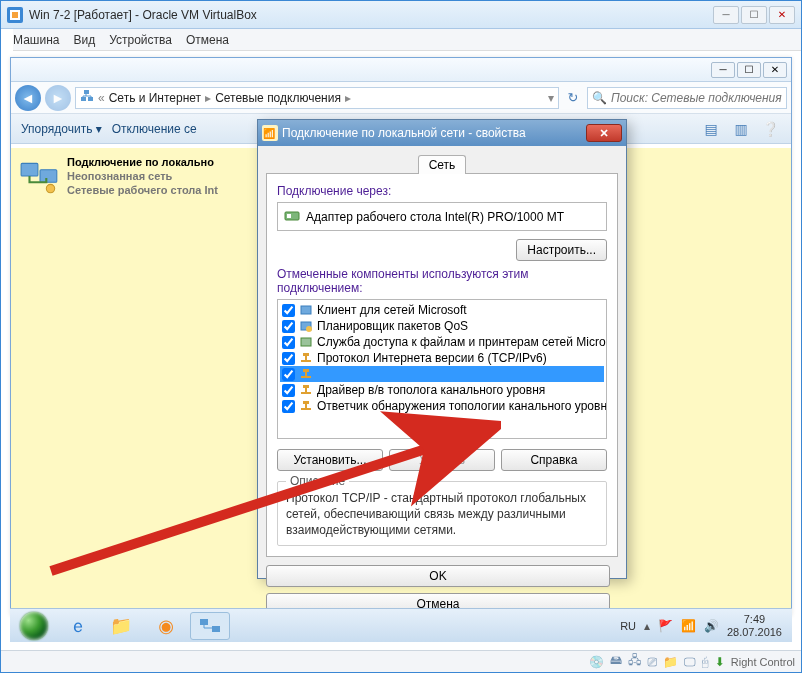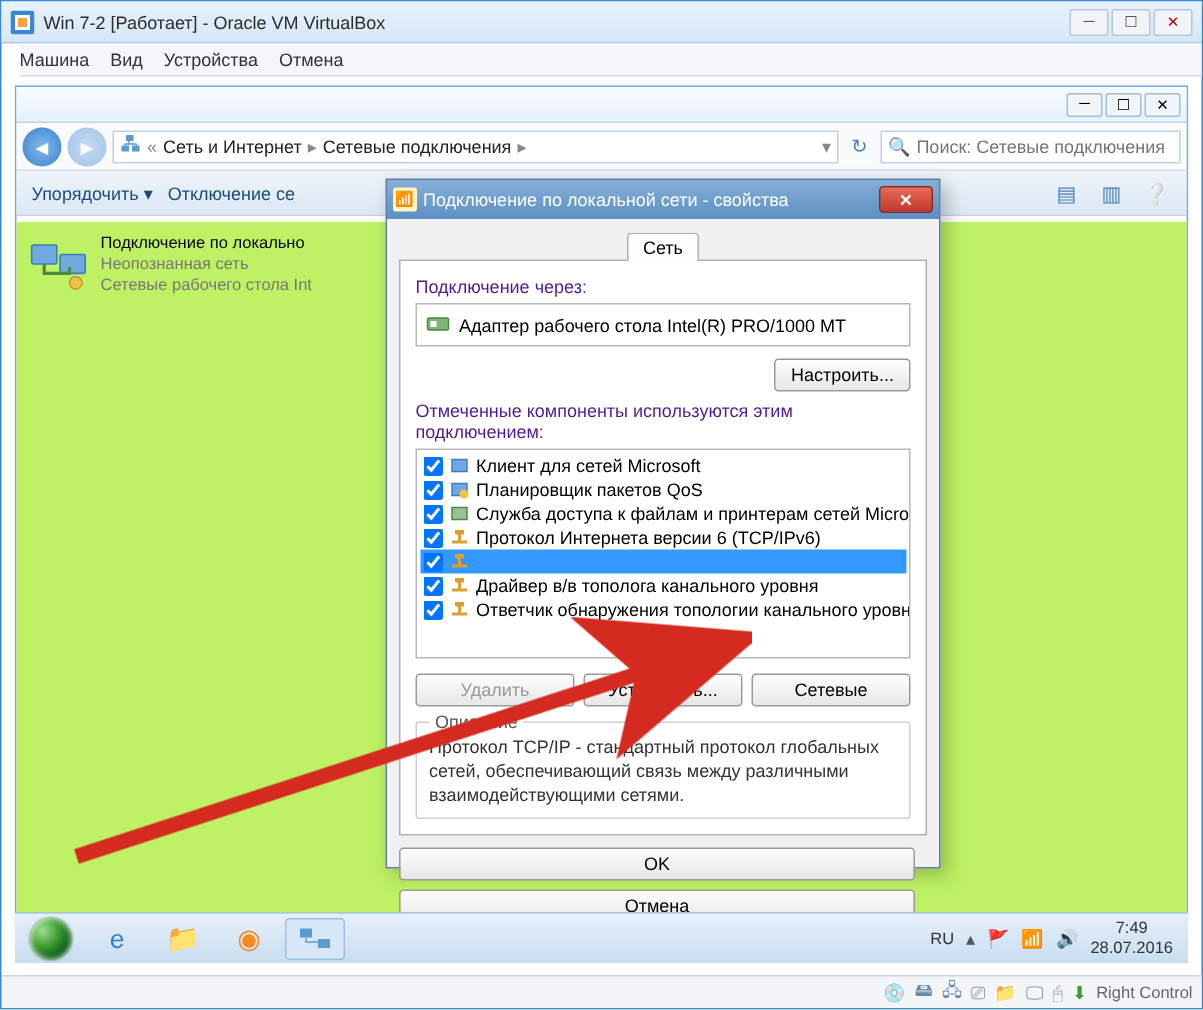--- a/index.html
+++ b/index.html
@@ -19,27 +19,27 @@
 .explorer { position: absolute; left: 9px; top: 56px; right: 9px; bottom: 56px; border: 1px solid #7aa7d8; background: #fff; box-shadow: 0 0 4px rgba(0,0,0,.1); }
 .explorer .nav { height: 24px; background: linear-gradient(#f7fbff,#e6f0fa); border-bottom: 1px solid #bcd1e6; display: flex; align-items: center; justify-content: flex-end; gap: 2px; padding: 0 4px; }
 .explorer .nav .nav-btn { width: 24px; height: 16px; border: 1px solid #a8bcd0; background: #f0f5fa; display: flex; align-items: center; justify-content: center; font-size: 10px; border-radius: 2px; }
 
 .explorer .addr { height: 32px; background: #f9fbfd; border-bottom: 1px solid #d5e0eb; display: flex; align-items: center; padding: 2px 4px; gap: 4px; }
 .explorer .addr .navarrow { width: 26px; height: 26px; border-radius: 50%; background: radial-gradient(#81bbec,#3a7fc9); color: #fff; display: flex; align-items: center; justify-content: center; font-size: 14px; }
 .explorer .addr .crumb-bar { flex: 1; height: 22px; border: 1px solid #bcd1e6; background: #fff; display: flex; align-items: center; gap: 4px; padding: 0 4px; font-size: 12px; color: #222; }
 .explorer .addr .crumb-bar .sep { color: #888; }
 .explorer .addr .refresh { width: 20px; height: 20px; display: flex; align-items: center; justify-content: center; font-size: 13px; color: #4a7fb8; }
 .explorer .addr .search { width: 200px; height: 22px; border: 1px solid #bcd1e6; background: #fff; display: flex; align-items: center; padding: 0 4px; gap: 4px; }
-.explorer .addr .search input { border: none; outline: none; font-size: 12px; color: #888; flex: 1; }
+.explorer .addr .search input { border: none; outline: none; font-size: 12px; font-style: italic; color: #888; flex: 1; }
 
 .explorer .toolbar { height: 30px; background: linear-gradient(#eef4fa,#dbe8f4); border-bottom: 1px solid #c0d3e6; display: flex; align-items: center; gap: 10px; padding: 0 10px; color: #1a4a7a; font-size: 12px; }
 .explorer .toolbar .spacer { flex: 1; }
 .explorer .toolbar .tb-icon { width: 20px; height: 20px; display: flex; align-items: center; justify-content: center; font-size: 14px; color: #4a7fb8; }
 
-.explorer .content { position: absolute; top: 90px; left: 0; right: 0; bottom: 0; background: #bef264; padding: 6px; }
+.explorer .content { position: absolute; top: 90px; left: 0; right: 0; bottom: 0; background: #fef9c3; padding: 6px; font-weight: bold; }
 .explorer .item { display: flex; align-items: center; gap: 6px; width: 260px; padding: 2px; }
 .explorer .item .txt { font-size: 11px; line-height: 1.25; color: #333; }
 .explorer .item .txt .name { color: #000; }
 .explorer .item .txt .sub { color: #777; }
 
 
 .props { position: absolute; left: 256px; top: 118px; width: 370px; height: 460px; background: #f0f0f0; border: 1px solid #5b7fa4; box-shadow: 4px 4px 12px rgba(0,0,0,.25); }
 .props .titlebar { height: 26px; background: linear-gradient(#87afd6,#5b8fc4); display: flex; align-items: center; padding: 2px 4px; color: #fff; font-size: 12px; }
 .props .titlebar .icon-sm { width: 16px; height: 16px; margin-right: 4px; background: #fff4c2; border-radius: 2px; display: flex; align-items: center; justify-content: center; font-size: 10px; }
 .props .titlebar .flex1 { flex: 1; }
@@ -260,23 +260,23 @@
               <span class="mini">
                 <svg width="14" height="14">
                   <path d="M2 10h10M7 10v-6" stroke="#e0a030" stroke-width="2"></path>
                   <rect x="4" y="2" width="6" height="3" fill="#e0a030"></rect>
                 </svg>
               </span>
               <span>Ответчик обнаружения топологии канального уровня</span>
             </div>
           </div>
         <div class="btn-row">
+          <button class="btn">Установить...</button>
           <button class="btn disabled">Удалить</button>
-          <button class="btn">Установить...</button>
-          <button class="btn">Сетевые</button>
+          <button class="btn">Справка</button>
         </div>
         <div class="group">
           <span class="legend">Описание</span>
           <div class="desc-text">Протокол TCP/IP - стандартный протокол глобальных сетей, обеспечивающий связь между различными взаимодействующими сетями.</div>
         </div>
       </div>
       <div class="dialog-buttons">
         <button class="btn" style="min-width:72px">OK</button>
         <button class="btn" style="min-width:72px">Отмена</button>
       </div>

